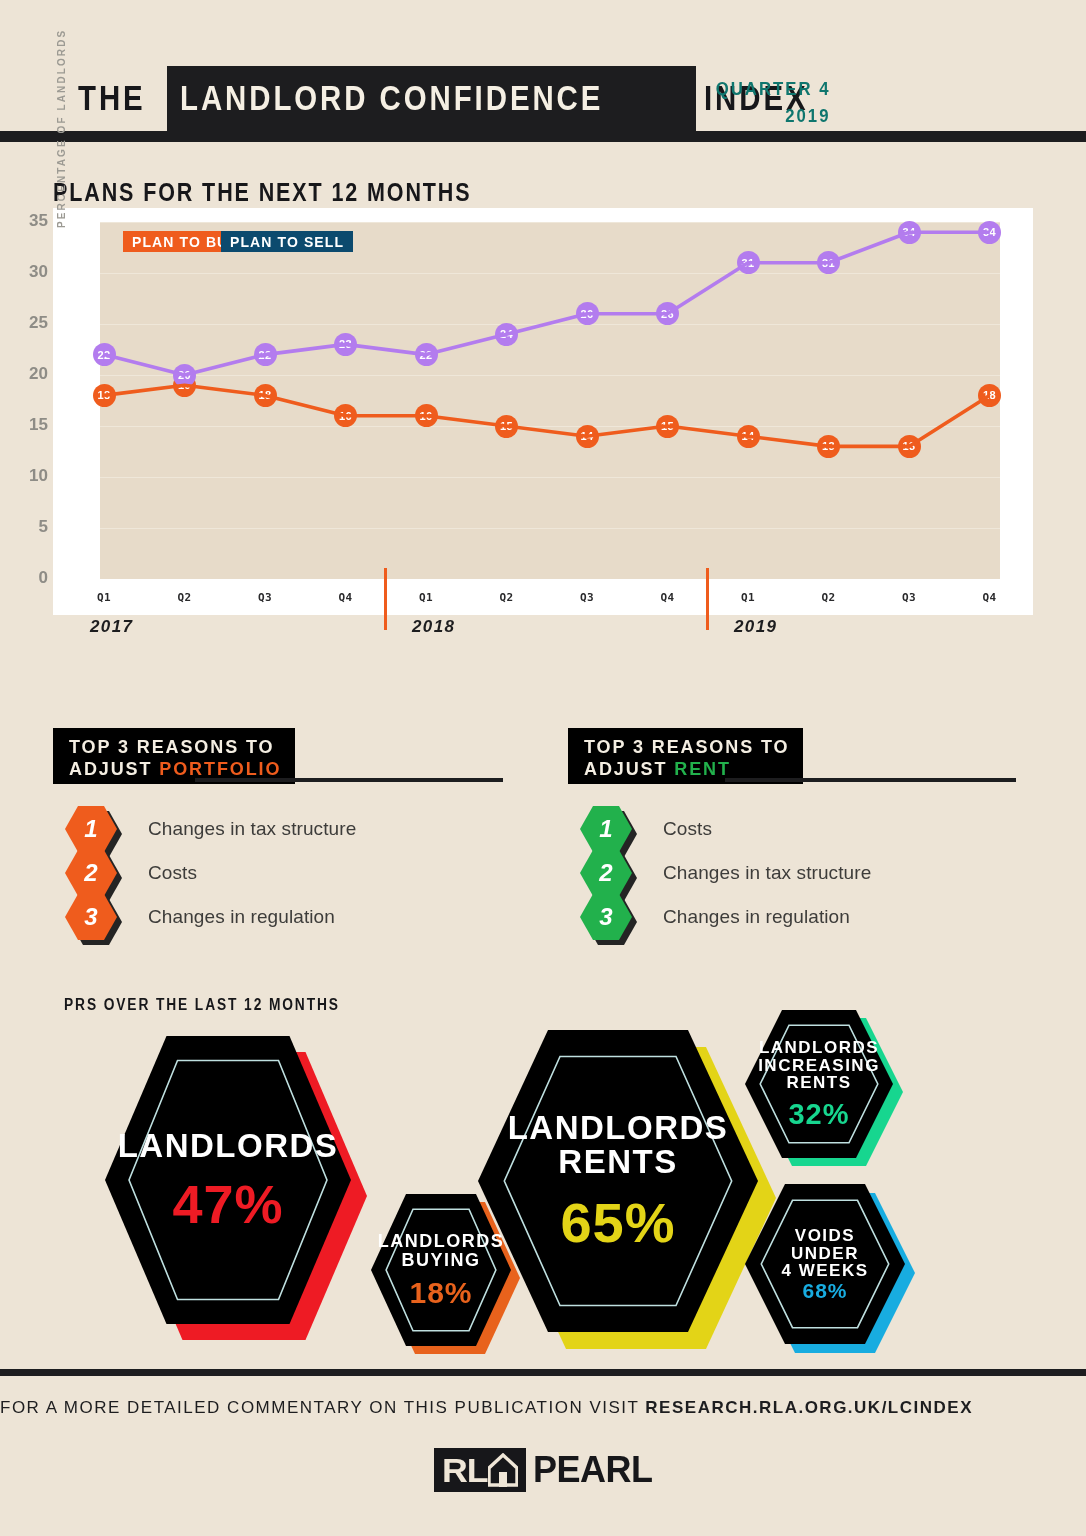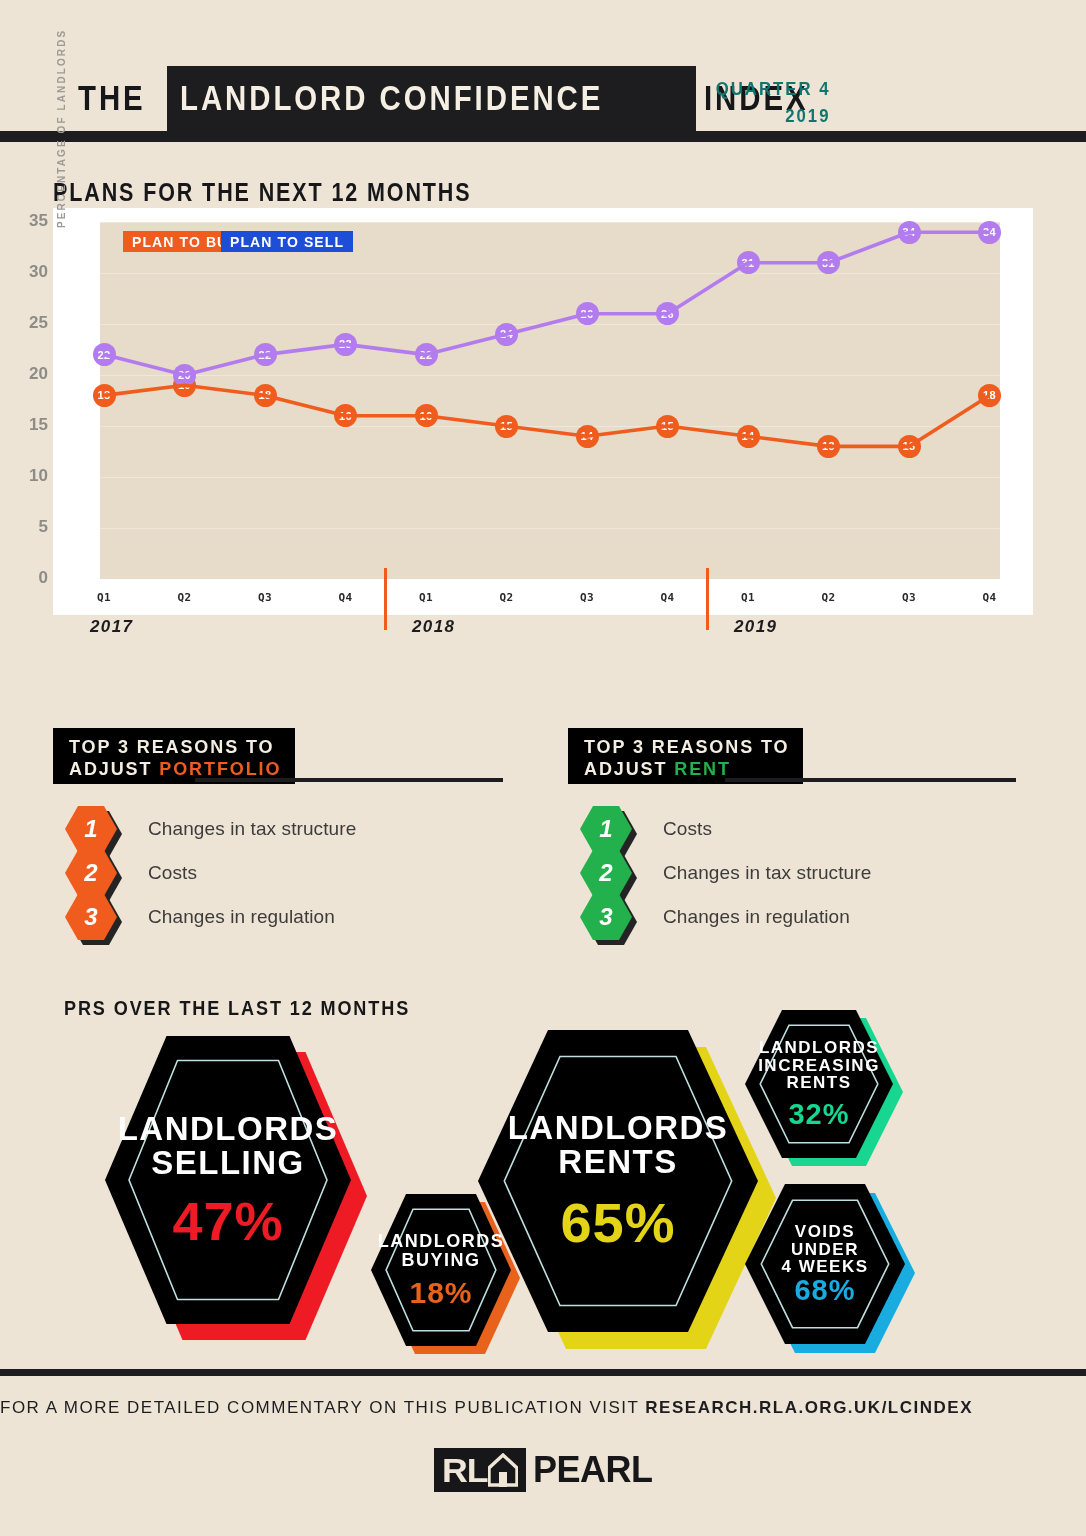--- a/index.html
+++ b/index.html
@@ -73,21 +73,21 @@
   .dot.buy{ background:#EF5C1D; }
   .dot.sell{ background:#B37CEE; }
   .legend{
     position:absolute; top:231px; height:21px; display:flex; align-items:center;
     padding:0 9px;
     font-family:"Liberation Sans Narrow","Liberation Sans",sans-serif;
     font-stretch:condensed; font-size:14px; font-weight:700; color:#fff;
     letter-spacing:1.1px; white-space:nowrap;
   }
   #leg-buy{ left:123px; background:#EF5C1D; }
-  #leg-sell{ left:221px; background:#1d4ed8; }
+  #leg-sell{ left:221px; background:#0c4a6e; }
 
   #xaxis{ position:absolute; left:53px; top:585px; width:980px; height:30px; background:#fff; }
   .xtick{
     position:absolute; top:591px; width:40px; text-align:center;
     font-family:"Liberation Sans Mono","DejaVu Sans Mono",monospace;
     font-size:11px; font-weight:700; color:#2a2a2c; letter-spacing:.5px;
   }
   .yr{
     position:absolute; top:617px;
     font-family:"Liberation Sans Narrow","Liberation Sans",sans-serif;
@@ -326,34 +326,33 @@
     </div>
     <div class="t3-row" style="left: 580px; top: 894px;">
       <div style="position: relative; width: 58px; height: 46px;">
         <div class="hexshadow" style="left: 5px; top: 5px;"></div>
         <div class="hexnum" style="position: absolute; left: 0px; top: 0px; background: rgb(34, 177, 76);">3</div>
       </div>
       <div class="t3-txt">Changes in regulation</div>
     </div>
   </div>
 
-<div class="sec-head" style="left:64px; top:996px; font-size:21px;">
+<div class="sec-head" style="left:64px; top:996px; font-size:16px;">
   <span>PRS OVER THE LAST 12 MONTHS</span>
 </div>
 <div id="hexzone">
     <div class="hx" style="left: 105px; top: 48px; width: 246px; height: 288px;">
       <div class="shadow" style="width: 246px; height: 288px; background: rgb(238, 27, 36); transform: translate(16px, 16px);"></div>
       <div class="body" style="width: 246px; height: 288px;"></div>
       <svg width="202" height="244" viewBox="0 0 100 100" preserveAspectRatio="none" style="position: absolute; left: 22px; top: 22px;">
         <polygon points="25,1 75,1 99,50 75,99 25,99 1,50" fill="none" stroke="#BFE0E0" stroke-width="1.6" vector-effect="non-scaling-stroke"></polygon>
       </svg>
       <div class="inner" style="left: 0px; top: 0px; width: 246px; height: 288px;">
         <div class="hx-title" style="font-size: 33px;">
           <div>LANDLORDS</div>
-          <div>SELLING</div>
         </div>
         <div class="hx-val" style="font-size: 54px; color: rgb(238, 27, 36); margin-top: 15px;">47%</div>
       </div>
     </div>
     <div class="hx" style="left: 371px; top: 206px; width: 140px; height: 152px;">
       <div class="shadow" style="width: 140px; height: 152px; background: rgb(232, 98, 28); transform: translate(9px, 8px);"></div>
       <div class="body" style="width: 140px; height: 152px;"></div>
       <svg width="112" height="124" viewBox="0 0 100 100" preserveAspectRatio="none" style="position: absolute; left: 14px; top: 14px;">
         <polygon points="25,1 75,1 99,50 75,99 25,99 1,50" fill="none" stroke="#BFE0E0" stroke-width="1.6" vector-effect="non-scaling-stroke"></polygon>
       </svg>
@@ -399,21 +398,21 @@
       <div class="body" style="width: 160px; height: 160px;"></div>
       <svg width="130" height="130" viewBox="0 0 100 100" preserveAspectRatio="none" style="position: absolute; left: 15px; top: 15px;">
         <polygon points="25,1 75,1 99,50 75,99 25,99 1,50" fill="none" stroke="#BFE0E0" stroke-width="1.6" vector-effect="non-scaling-stroke"></polygon>
       </svg>
       <div class="inner" style="left: 0px; top: 0px; width: 160px; height: 160px;">
         <div class="hx-title" style="font-size: 17px;">
           <div>VOIDS</div>
           <div>UNDER</div>
           <div>4 WEEKS</div>
         </div>
-        <div class="hx-val" style="font-size: 29px; color: rgb(24, 172, 224); ">68%</div>
+        <div class="hx-val" style="font-size: 21px; color: rgb(24, 172, 224); ">68%</div>
       </div>
     </div>
   </div>
 
 <div id="foot-rule"></div>
 <div id="foot-txt">
   <span>FOR A MORE DETAILED COMMENTARY ON THIS PUBLICATION VISIT </span><b>RESEARCH.RLA.ORG.UK/LCINDEX</b>
 </div>
 <div id="logo">
   <div id="logo-box">

